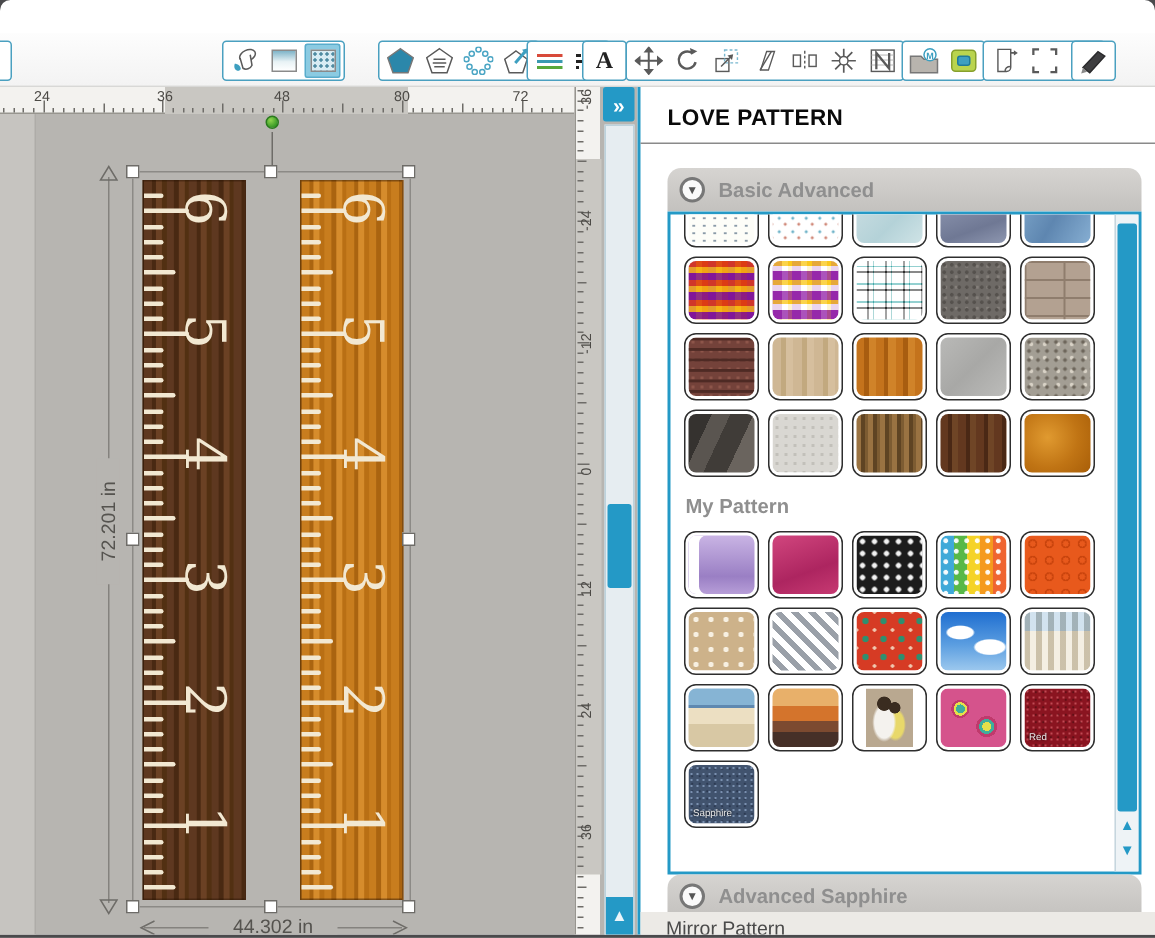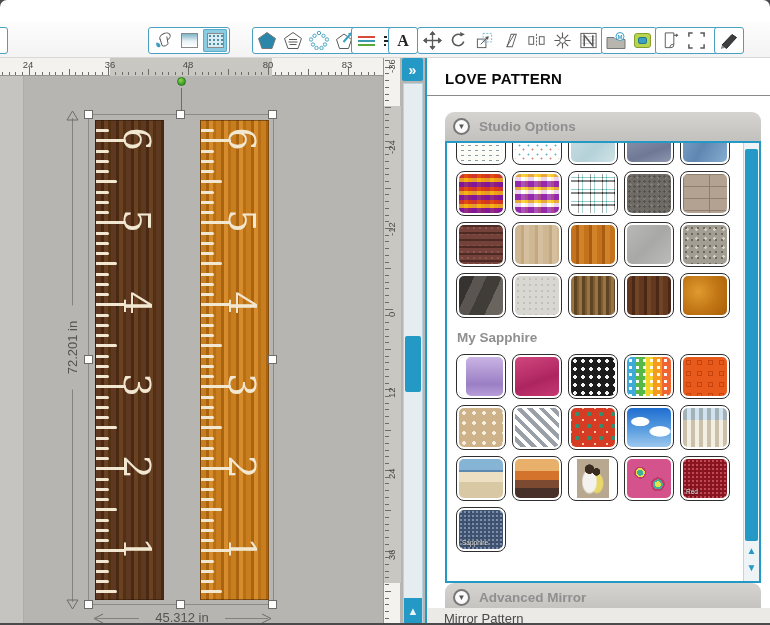--- a/index.html
+++ b/index.html
@@ -388,21 +388,21 @@
         <div class="tick" style="left: 341.15px; height: 3.5px;"></div>
         <div class="tick" style="left: 347.8px; height: 8px;"></div>
         <div class="tick" style="left: 354.45px; height: 3.5px;"></div>
         <div class="tick" style="left: 361.1px; height: 3.5px;"></div>
         <div class="tick" style="left: 367.75px; height: 3.5px;"></div>
         <div class="tick" style="left: 374.4px; height: 3.5px;"></div>
         <div class="num" style="left: 16px;">24</div>
         <div class="num" style="left: 98px;">36</div>
         <div class="num" style="left: 176px;">48</div>
         <div class="num" style="left: 256px;">80</div>
-        <div class="num" style="left: 335px;">83</div>
+        <div class="num" style="left: 335px;">72</div>
       </div>
     <div id="vruler">
       <div class="hl"></div>
     <div class="tick" style="top: 2px; width: 4px;"></div>
         <div class="tick" style="top: 8.72px; width: 8px;"></div>
         <div class="tick" style="top: 15.44px; width: 4px;"></div>
         <div class="tick" style="top: 22.16px; width: 4px;"></div>
         <div class="tick" style="top: 28.88px; width: 4px;"></div>
         <div class="tick" style="top: 35.6px; width: 4px;"></div>
         <div class="tick" style="top: 42.32px; width: 4px;"></div>
@@ -619,38 +619,38 @@
       </svg>
     <div class="dim-label-v">72.201 in</div>
 
     <div class="dim-line-h"></div>
     <svg class="arr" style="left:93px;top:555px" width="11" height="11">
         <path d="M10 1 L1 5.5 L10 10" fill="none" stroke="#6e6c68"></path>
       </svg>
     <svg class="arr" style="left:261px;top:555px" width="11" height="11">
         <path d="M1 1 L10 5.5 L1 10" fill="none" stroke="#6e6c68"></path>
       </svg>
-    <div class="dim-label-h">45.312 in</div>
+    <div class="dim-label-h">44.302 in</div>
   <div class="handle" style="left: 84px; top: 52px;"></div>
       <div class="handle" style="left: 176px; top: 52px;"></div>
       <div class="handle" style="left: 268px; top: 52px;"></div>
       <div class="handle" style="left: 84px; top: 297px;"></div>
       <div class="handle" style="left: 268px; top: 297px;"></div>
       <div class="handle" style="left: 84px; top: 542px;"></div>
       <div class="handle" style="left: 176px; top: 542px;"></div>
       <div class="handle" style="left: 268px; top: 542px;"></div>
     </div>
 
   <div id="panel">
     <div id="panel-title">LOVE PATTERN</div>
     <div id="panel-rule"></div>
 
     <div class="hdr-bar" id="basic-hdr">
       <span class="circle-arrow">▼</span>
-      <span class="lbl">Studio Options</span>
+      <span class="lbl">Basic Advanced</span>
     </div>
 
     <div id="pattern-box">
       <div id="grid-clip">
         <div id="grid-flow">
             <div class="swatch">
               <div class="inner" style="background:#fdfdf8;background-image:radial-gradient(#8a9aa8 1px,transparent 1.2px);background-size:7px 5px"></div>
             </div>
             <div class="swatch">
               <div class="inner" style="background:#fff;background-image:radial-gradient(#6fb3c8 .9px,transparent 1.1px),radial-gradient(#d08878 .9px,transparent 1.1px);background-size:9px 9px,9px 9px;background-position:0 0,4px 4px"></div>
@@ -702,21 +702,21 @@
             </div>
             <div class="swatch">
               <div class="inner" style="background:repeating-linear-gradient(90deg,#9a7342 0 3px,#5f4423 3px 6px,#7d5c32 6px 8px)"></div>
             </div>
             <div class="swatch">
               <div class="inner" style="background:repeating-linear-gradient(90deg,#63381f 0 5px,#4a2815 5px 8px,#6f4526 8px 12px)"></div>
             </div>
             <div class="swatch">
               <div class="inner" style="background:radial-gradient(circle at 35% 40%,#e09a30,#c07414 55%,#a85e08)"></div>
             </div>
-            <div id="my-label">My Sapphire</div>
+            <div id="my-label">My Pattern</div>
             <div class="swatch">
               <div class="inner" style="background:linear-gradient(180deg,#c9b4e4,#9a7fc4 70%,#b79ed8);box-shadow:inset 7px 0 0 #fff"></div>
             </div>
             <div class="swatch">
               <div class="inner" style="background:linear-gradient(160deg,#d1467e,#ad2560 60%,#c73a72)"></div>
             </div>
             <div class="swatch">
               <div class="inner" style="background:#1c1c1c;background-image:radial-gradient(#f2f2f2 1.6px,transparent 2px);background-size:8px 8px"></div>
             </div>
             <div class="swatch">
@@ -766,20 +766,20 @@
       </div>
       <div id="pscroll">
         <div class="thumb"></div>
         <div class="au">▲</div>
         <div class="ad">▼</div>
       </div>
     </div>
 
     <div class="hdr-bar" id="adv-hdr">
       <span class="circle-arrow">▼</span>
-      <span class="lbl">Advanced Mirror</span>
+      <span class="lbl">Advanced Sapphire</span>
     </div>
 
     <div id="mirror-strip">
       <div class="lbl">Mirror Pattern</div>
     </div>
   </div>
 </div>
 
 </body></html>

